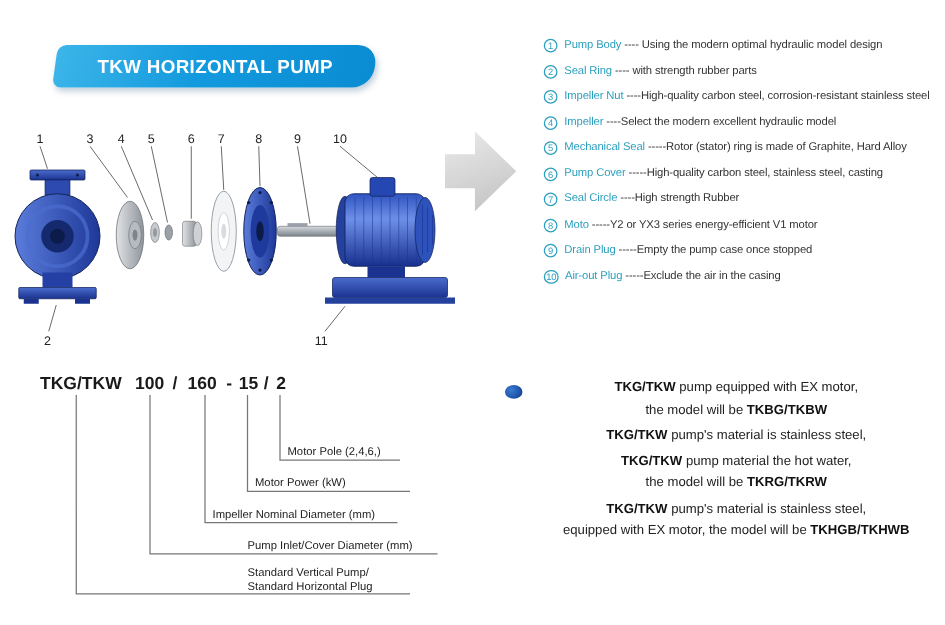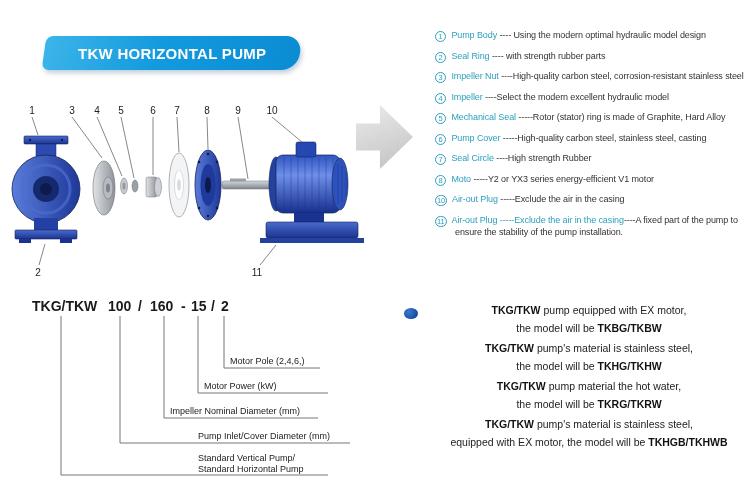--- a/index.html
+++ b/index.html
@@ -206,22 +206,22 @@
 
   <div class="parts">
     <div class="part-row"><span class="pnum">1</span> <span class="pname">Pump Body</span> <span class="pdesc">---- Using the modern optimal hydraulic model design</span></div>
     <div class="part-row"><span class="pnum">2</span> <span class="pname">Seal Ring</span> <span class="pdesc">---- with strength rubber parts</span></div>
     <div class="part-row"><span class="pnum">3</span> <span class="pname">Impeller Nut</span> <span class="pdesc">----High-quality carbon steel, corrosion-resistant stainless steel</span></div>
     <div class="part-row"><span class="pnum">4</span> <span class="pname">Impeller</span> <span class="pdesc">----Select the modern excellent hydraulic model</span></div>
     <div class="part-row"><span class="pnum">5</span> <span class="pname">Mechanical Seal</span> <span class="pdesc">-----Rotor (stator) ring is made of Graphite, Hard Alloy</span></div>
     <div class="part-row"><span class="pnum">6</span> <span class="pname">Pump Cover</span> <span class="pdesc">-----High-quality carbon steel, stainless steel, casting</span></div>
     <div class="part-row"><span class="pnum">7</span> <span class="pname">Seal Circle</span> <span class="pdesc">----High strength Rubber</span></div>
     <div class="part-row"><span class="pnum">8</span> <span class="pname">Moto</span> <span class="pdesc">-----Y2 or YX3 series energy-efficient V1 motor</span></div>
+    <div class="part-row"><span class="pnum">9</span> <span class="pname">Drain Plug</span> <span class="pdesc">-----Empty the pump case once stopped</span></div>
     <div class="part-row"><span class="pnum">10</span> <span class="pname">Air-out Plug</span> <span class="pdesc">-----Exclude the air in the casing</span></div>
-    <div class="part-row"><span class="pnum">11</span> <span class="pname">Air-out Plug</span> <span class="pname">-----Exclude the air in the casing</span><span class="pdesc">----A fixed part of the pump to ensure the stability of the pump installation.</span></div>
   </div>
 
   <div class="model">
     <svg class="model-lines" viewBox="0 0 350 198" width="350" height="198">
       <polyline points="196,18 196,70 292,70"></polyline>
       <polyline points="170,18 170,95 300,95"></polyline>
       <polyline points="136,18 136,120 290,120"></polyline>
       <polyline points="92,18 92,145 322,145"></polyline>
       <polyline points="33,18 33,177 300,177"></polyline>
     </svg>
@@ -232,33 +232,32 @@
     <span class="mtoken" style="left:153px">-</span>
     <span class="mtoken" style="left:163px">15</span>
     <span class="mtoken" style="left:183px">/</span>
     <span class="mtoken" style="left:193px">2</span>
 
     <span class="mlabel" style="left:202px; top:58px">Motor Pole (2,4,6,)</span>
     <span class="mlabel" style="left:176px; top:83px">Motor Power (kW)</span>
     <span class="mlabel" style="left:142px; top:108px">Impeller Nominal Diameter (mm)</span>
     <span class="mlabel" style="left:170px; top:133px">Pump Inlet/Cover Diameter (mm)</span>
     <span class="mlabel" style="left:170px; top:155px">Standard Vertical Pump/</span>
-    <span class="mlabel" style="left:170px; top:166px">Standard  Horizontal Pump</span>
+    <span class="mlabel" style="left:170px; top:166px">Standard  Horizontal Plug</span>
   </div>
 
   <div class="variants">
     <span class="bullet"></span>
     <div class="vlines">
       <div class="variant">
         <div class="vl"><b>TKG/TKW</b><span> pump equipped with EX motor,</span></div>
         <div class="vl"><span>the model will be </span><b>TKBG/TKBW</b></div>
       </div>
       <div class="variant">
         <div class="vl"><b>TKG/TKW</b><span> pump's material is stainless steel,</span></div>
-        <div class="vl"><span>the model will be </span><b>TKHG/TKHW</b></div>
       </div>
       <div class="variant">
         <div class="vl"><b>TKG/TKW</b><span> pump material the hot water,</span></div>
         <div class="vl"><span>the model will be </span><b>TKRG/TKRW</b></div>
       </div>
       <div class="variant">
         <div class="vl"><b>TKG/TKW</b><span> pump's material is stainless steel,</span></div>
         <div class="vl"><span>equipped with EX motor, the model will be </span><b>TKHGB/TKHWB</b></div>
       </div>
     </div>

